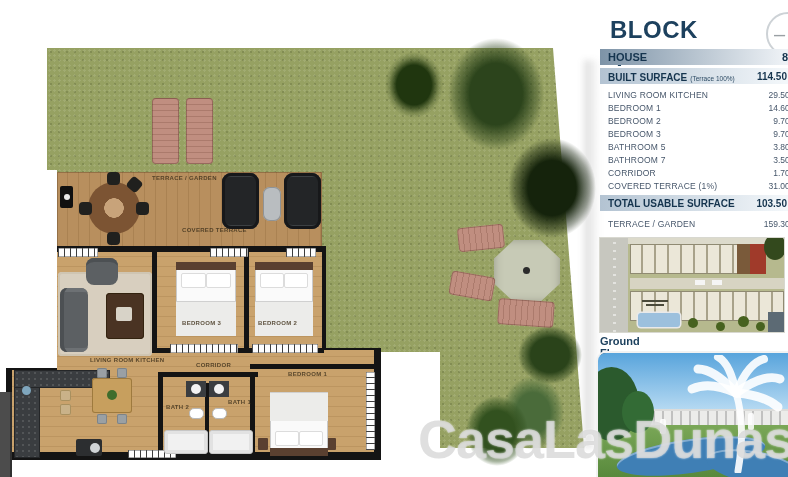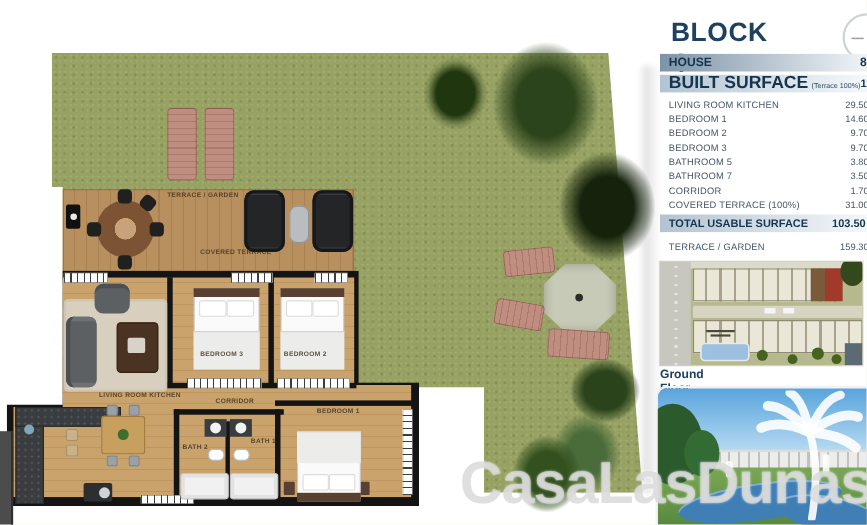--- a/index.html
+++ b/index.html
@@ -276,21 +276,21 @@
     <span>–</span>
   </div>
 
   <div class="abs prow prow-grad-dark" style="top:49px;height:16px;">
     <span class="lbl" style="font-size:11px;">HOUSE</span>
     <span class="val" style="font-size:11px;padding-right:14px;">8</span>
   </div>
 
   <div class="abs prow prow-grad-light" style="top:68px;height:16px;">
     <span style="white-space:nowrap;">
-      <span class="lbl" style="font-size:16px;">BUILT SURFACE</span><span class="tiny-note">(Terrace 100%)</span>
+      <span class="lbl" style="font-size:10px;">BUILT SURFACE</span><span class="tiny-note">(Terrace 100%)</span>
     </span>
     <span class="val" style="font-size:10px;">114.50 m²</span>
   </div>
 
   <div class="abs prow detail-row" style="top:88px;">
     <span class="lbl">LIVING ROOM KITCHEN</span>
     <span class="val">29.50 m²</span>
   </div>
   <div class="abs prow detail-row" style="top:101px;">
     <span class="lbl">BEDROOM 1</span>
@@ -310,21 +310,21 @@
   </div>
   <div class="abs prow detail-row" style="top:153px;">
     <span class="lbl">BATHROOM 7</span>
     <span class="val">3.50 m²</span>
   </div>
   <div class="abs prow detail-row" style="top:166px;">
     <span class="lbl">CORRIDOR</span>
     <span class="val">1.70 m²</span>
   </div>
   <div class="abs prow detail-row" style="top:179px;">
-    <span class="lbl">COVERED TERRACE (100%)</span>
+    <span class="lbl">COVERED TERRACE (1%)</span>
     <span class="val">31.00 m²</span>
   </div>
 
   <div class="abs prow prow-grad-light" style="top:195px;height:16px;">
     <span class="lbl" style="font-size:10px;">TOTAL USABLE SURFACE</span>
     <span class="val" style="font-size:10px;">103.50 m²</span>
   </div>
 
   <div class="abs prow detail-row" style="top:217px;">
     <span class="lbl">TERRACE / GARDEN</span>

